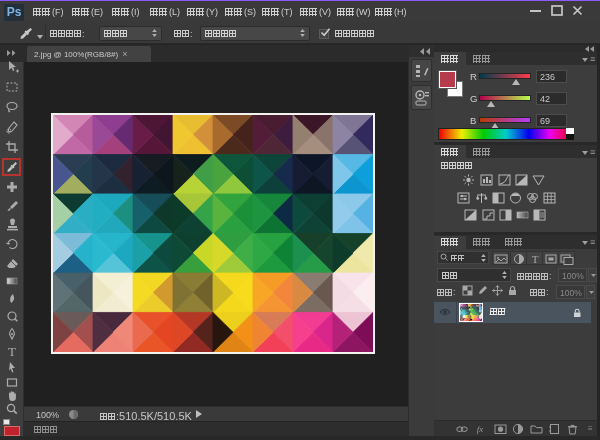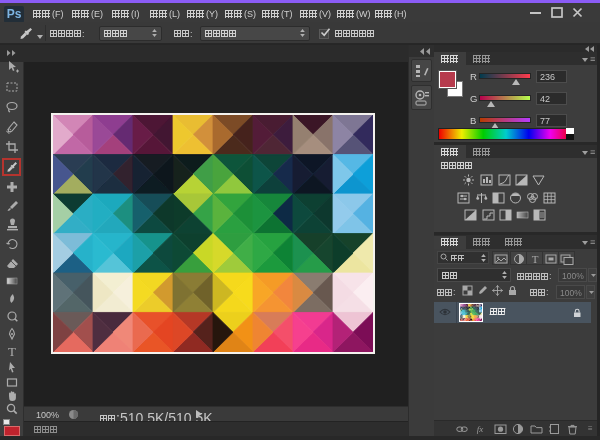--- a/index.html
+++ b/index.html
@@ -9,21 +9,21 @@
  background:repeating-linear-gradient(to bottom,currentColor 0 1px,transparent 1px 3px),
  repeating-linear-gradient(to right,currentColor 0 1px,transparent 1px 3px)}
 .z{width:8px;height:8px;margin-right:1px}
 .z7{width:7px;height:7px;margin-right:1px}
 .z6{width:6px;height:6px;margin-right:1px}
 .row{display:flex;align-items:center}
 svg{display:block}
 </style></head>
 <body>
 
-<div class="ab" style="left:0;top:0;width:600px;height:22px;background:#3a3a3a;border-top:3px solid #8b5cf6">
+<div class="ab" style="left:0;top:0;width:600px;height:22px;background:#3a3a3a;border-top:1px solid #8b5cf6">
  <div class="ab" style="left:4px;top:3px;width:20px;height:17px;background:#222e38;border-radius:2px;
    color:#7db4e2;font-size:12px;font-weight:bold;text-align:center;line-height:16px">Ps</div>
  <div class="ab row" style="left:33px;top:4px;height:14px;color:#cfcfcf;font-size:9px">
       <i class="z"></i>
       <i class="z"></i>
       <span style="margin-left:1px">(F)</span>
     </div>
     <div class="ab row" style="left:72px;top:4px;height:14px;color:#cfcfcf;font-size:9px">
       <i class="z"></i>
       <i class="z"></i>
@@ -141,20 +141,23 @@
  <div class="ab" style="left:7px;top:5px">
       <svg width="3.5" height="6" viewBox="0 0 3.5 6">
         <polygon points="0,0 0,6 3.5,3.0" fill="#9a9a9a"></polygon>
       </svg>
     </div>
     <div class="ab" style="left:12px;top:5px">
       <svg width="3.5" height="6" viewBox="0 0 3.5 6">
         <polygon points="0,0 0,6 3.5,3.0" fill="#9a9a9a"></polygon>
       </svg>
     </div>
+ <div class="ab row" style="left:27px;top:1px;width:124px;height:16px;background:#424242;border-radius:2px 2px 0 0;
+   color:#c9c9c9;font-size:8px;padding-left:7px">2.jpg @ 100%(RGB/8#)
+   <span style="margin-left:4px;color:#a8a8a8;font-size:9px">×</span></div>
 </div>
 
 <div class="ab" style="left:24px;top:62px;width:384px;height:344px;background:#202020"></div>
 <div class="ab" style="left:51px;top:113px;width:324px;height:241px;background:#f4f2ee;padding:2px">
  <svg width="320" height="237" viewBox="0 0 320 238" preserveAspectRatio="none">
   <defs>
         <g id="mesh">
           <polygon points="0,0 40,0 20,19.8" fill="#d286b6" stroke="#d286b6" stroke-width=".8"></polygon>
           <polygon points="40,0 40,39.7 20,19.8" fill="#b75b9b" stroke="#b75b9b" stroke-width=".8"></polygon>
           <polygon points="0,39.7 40,39.7 20,19.8" fill="#c168a6" stroke="#c168a6" stroke-width=".8"></polygon>
@@ -478,21 +481,21 @@
 <div class="ab" style="left:2px;top:158px;width:19px;height:18px;border:2px solid #b5342e"></div>
 <div class="ab" style="left:3px;top:419px;width:7px;height:6px;background:#e8e8e8;border:1px solid #888"></div>
 <div class="ab" style="left:4px;top:426px;width:16px;height:10px;background:#c0232d;border:1px solid #d96a6a"></div>
 
 <div class="ab" style="left:24px;top:406px;width:384px;height:15px;background:#3a3a3a;border-top:1px solid #2d2d2d">
  <span class="ab" style="left:12px;top:3px;color:#c6c6c6;font-size:9px">100%</span>
  <svg class="ab" style="left:44px;top:2px" width="11" height="11" viewBox="0 0 11 11">
       <circle cx="5.5" cy="5.5" r="4.5" fill="#8a8a8a"></circle>
       <path d="M5.5 1 A4.5 4.5 0 0 1 5.5 10 Z" fill="#6a6a6a"></path>
     </svg>
- <div class="ab row" style="left:76px;top:3px;color:#c6c6c6;font-size:14px">
+ <div class="ab row" style="left:76px;top:3px;color:#c6c6c6;font-size:11px">
       <i class="z7"></i>
       <i class="z7"></i>
       <span>:510.5K/510.5K</span>
     </div>
  <div class="ab" style="left:172px;top:3px;width:0;height:0;border-top:4px solid transparent;border-bottom:4px solid transparent;border-left:6px solid #bdbdbd"></div>
 </div>
 <div class="ab" style="left:24px;top:421px;width:384px;height:15px;background:#2d2d2d;border-top:1px solid #232323">
  <div class="ab row" style="left:10px;top:4px;color:#8d8d8d">
       <i class="z7"></i>
       <i class="z7"></i>
@@ -566,21 +569,21 @@
  <div class="ab" style="left:36px;top:28px;color:#cfcfcf;font-size:9.5px">G</div>
  <div class="ab" style="left:36px;top:50px;color:#cfcfcf;font-size:9.5px">B</div>
  <div class="ab" style="left:45px;top:8px;width:52px;height:6px;border:1px solid #252525;background:linear-gradient(to right,#003b4d,#ff3b4d)"></div>
  <div class="ab" style="left:45px;top:30px;width:52px;height:6px;border:1px solid #252525;background:linear-gradient(to right,#b6004d,#b6ff4d)"></div>
  <div class="ab" style="left:45px;top:52px;width:52px;height:6px;border:1px solid #252525;background:linear-gradient(to right,#b63b00,#b63bff)"></div>
  <div class="ab" style="left:78px;top:14px;width:0;height:0;border-left:4px solid transparent;border-right:4px solid transparent;border-bottom:6px solid #b8b8b8"></div>
  <div class="ab" style="left:53px;top:36px;width:0;height:0;border-left:4px solid transparent;border-right:4px solid transparent;border-bottom:6px solid #b8b8b8"></div>
  <div class="ab" style="left:57px;top:58px;width:0;height:0;border-left:4px solid transparent;border-right:4px solid transparent;border-bottom:6px solid #b8b8b8"></div>
  <div class="ab" style="left:102px;top:5px;width:31px;height:13px;background:#2b2b2b;border:1px solid #4c4c4c;color:#c8c8c8;font-size:9px;padding:1px 0 0 3px">236</div>
  <div class="ab" style="left:102px;top:27px;width:31px;height:13px;background:#2b2b2b;border:1px solid #4c4c4c;color:#c8c8c8;font-size:9px;padding:1px 0 0 3px">42</div>
- <div class="ab" style="left:102px;top:49px;width:31px;height:13px;background:#2b2b2b;border:1px solid #4c4c4c;color:#c8c8c8;font-size:9px;padding:1px 0 0 3px">77</div>
+ <div class="ab" style="left:102px;top:49px;width:31px;height:13px;background:#2b2b2b;border:1px solid #4c4c4c;color:#c8c8c8;font-size:9px;padding:1px 0 0 3px">69</div>
 </div>
 <div class="ab" style="left:438px;top:128px;width:136px;height:12px;border:1px solid #222;
  background:linear-gradient(to right,#e00,#ee0 17%,#0c0 33%,#0cc 50%,#00e 67%,#e0e 83%,#e00)"></div>
 <div class="ab" style="left:566px;top:128px;width:8px;height:6px;background:#fff"></div>
 <div class="ab" style="left:566px;top:134px;width:8px;height:6px;background:#111"></div>
 
 <div class="ab" style="left:434px;top:142px;width:166px;height:3px;background:#282828"></div>
 <div class="ab row" style="left:434px;top:145px;width:166px;height:13px;background:#2e2e2e">
  <div class="row" style="width:32px;height:13px;background:#3d3d3d;color:#d8d8d8;justify-content:center">
       <i class="z"></i>

